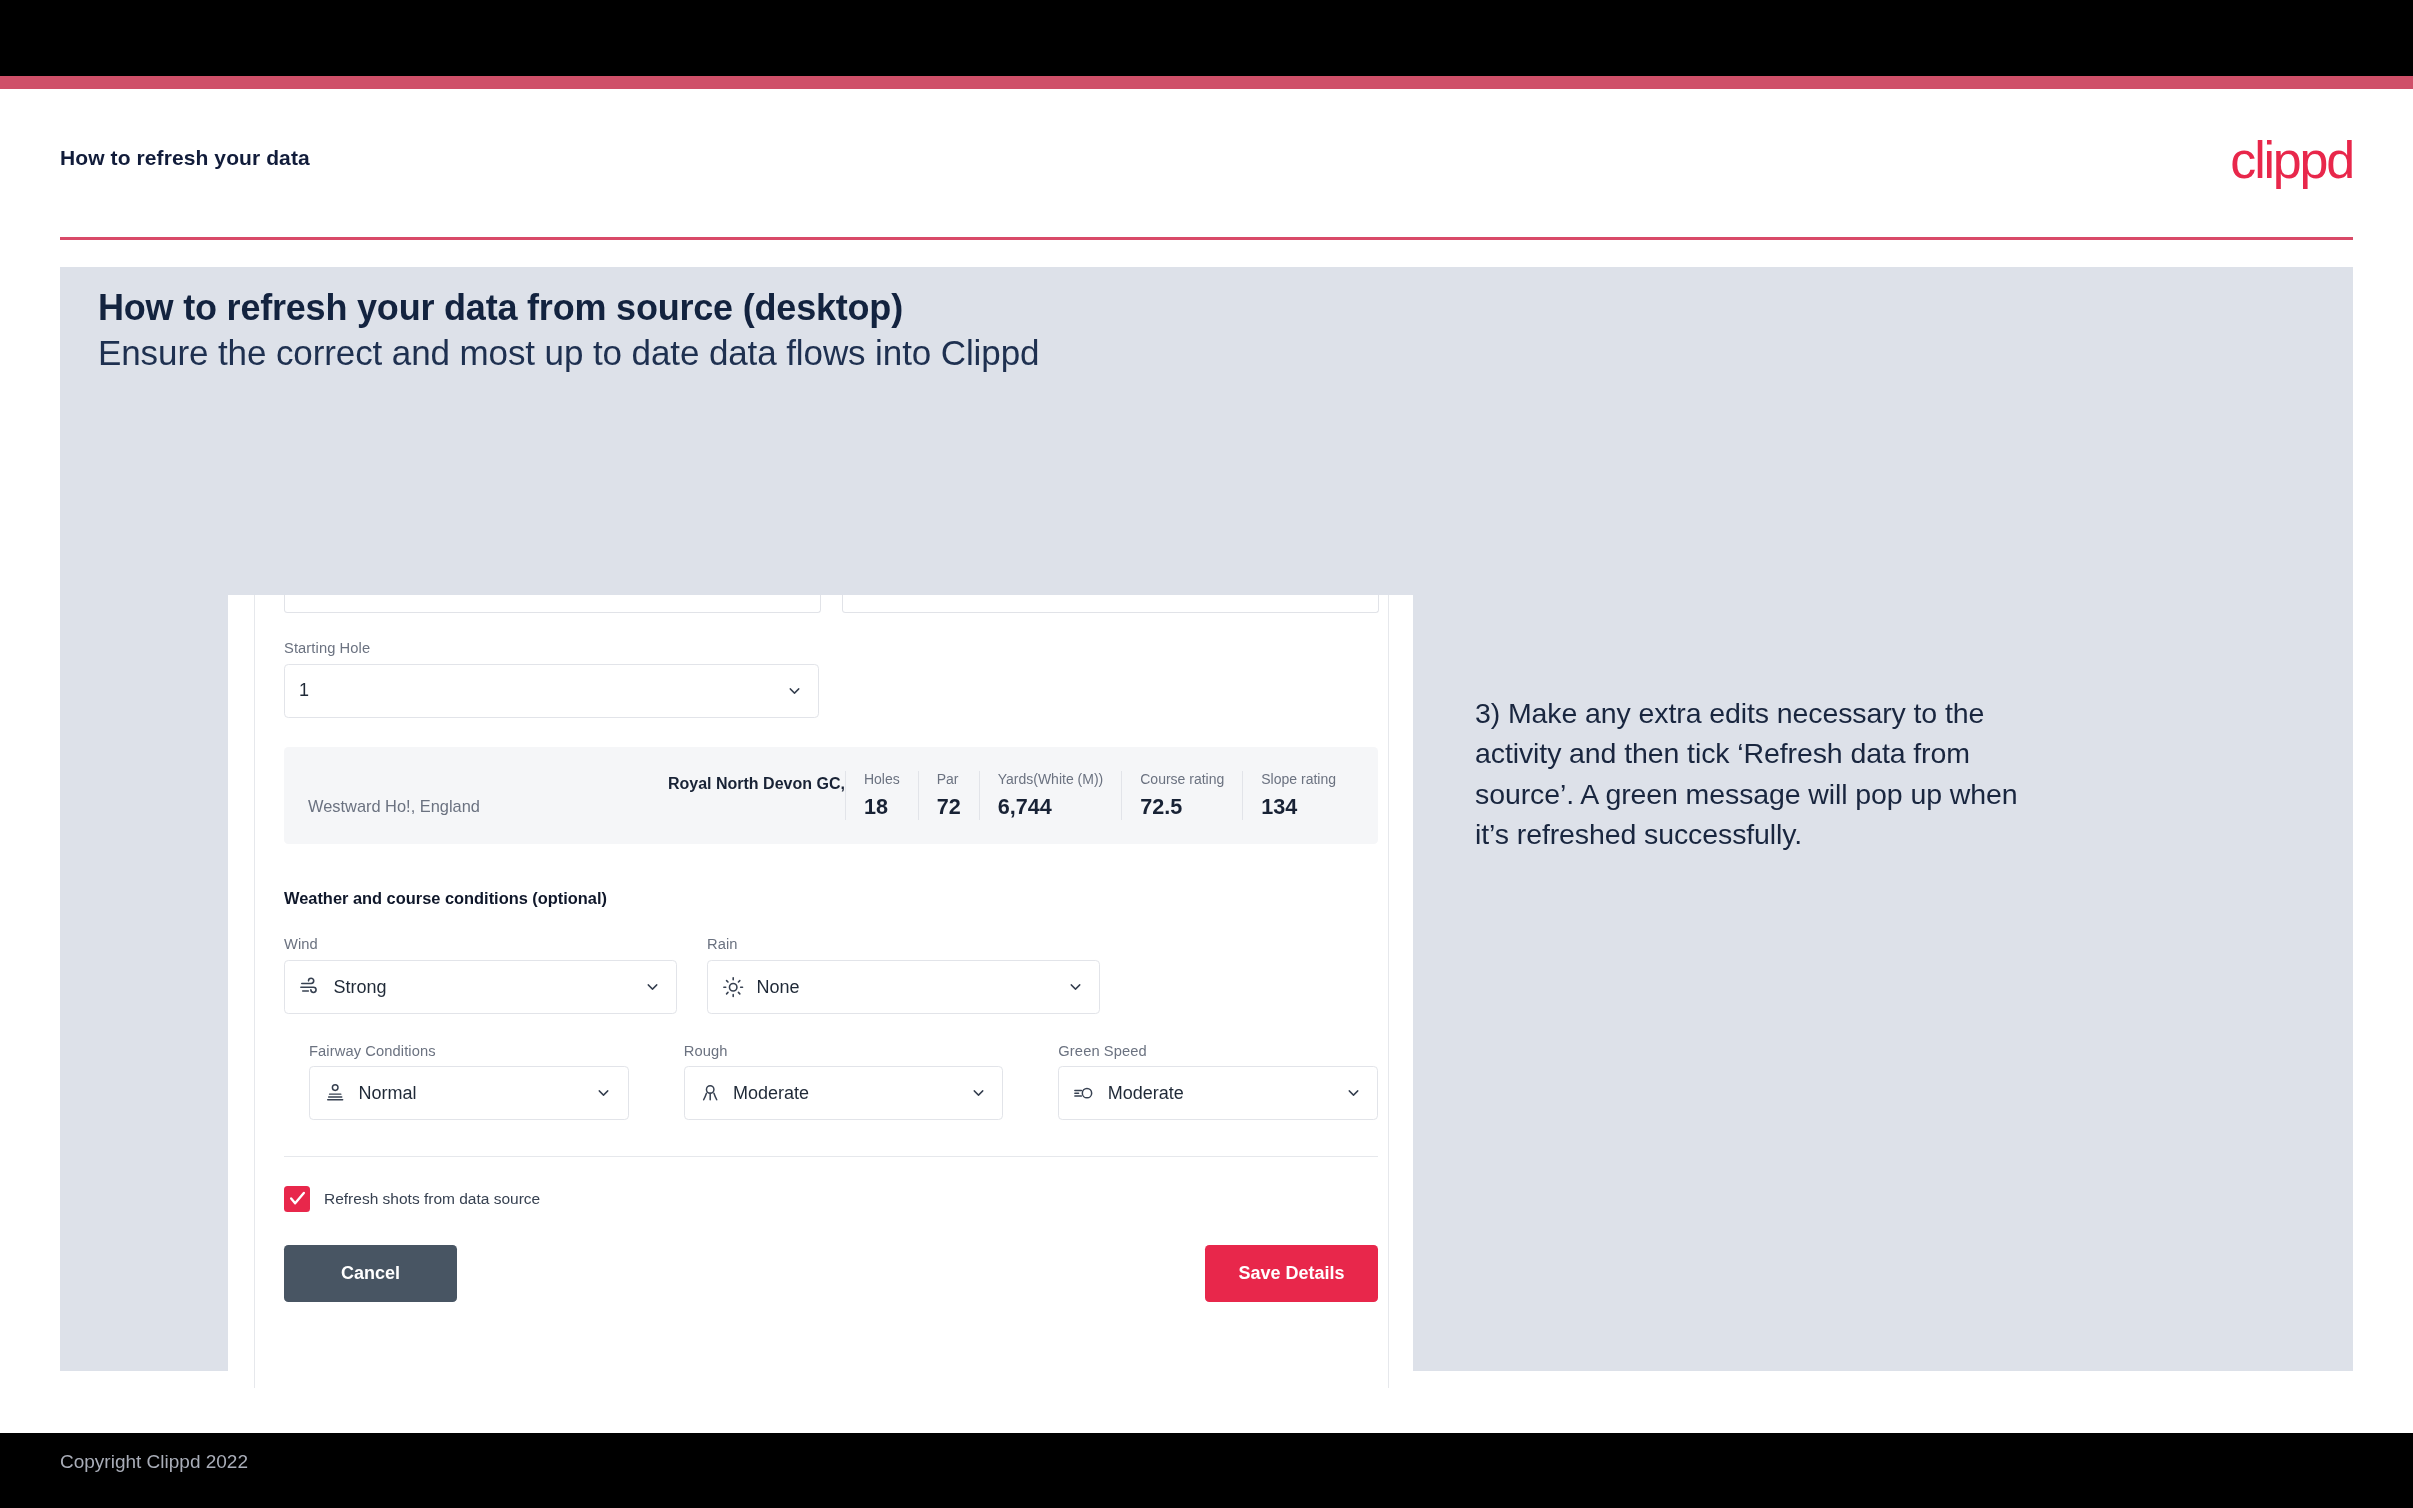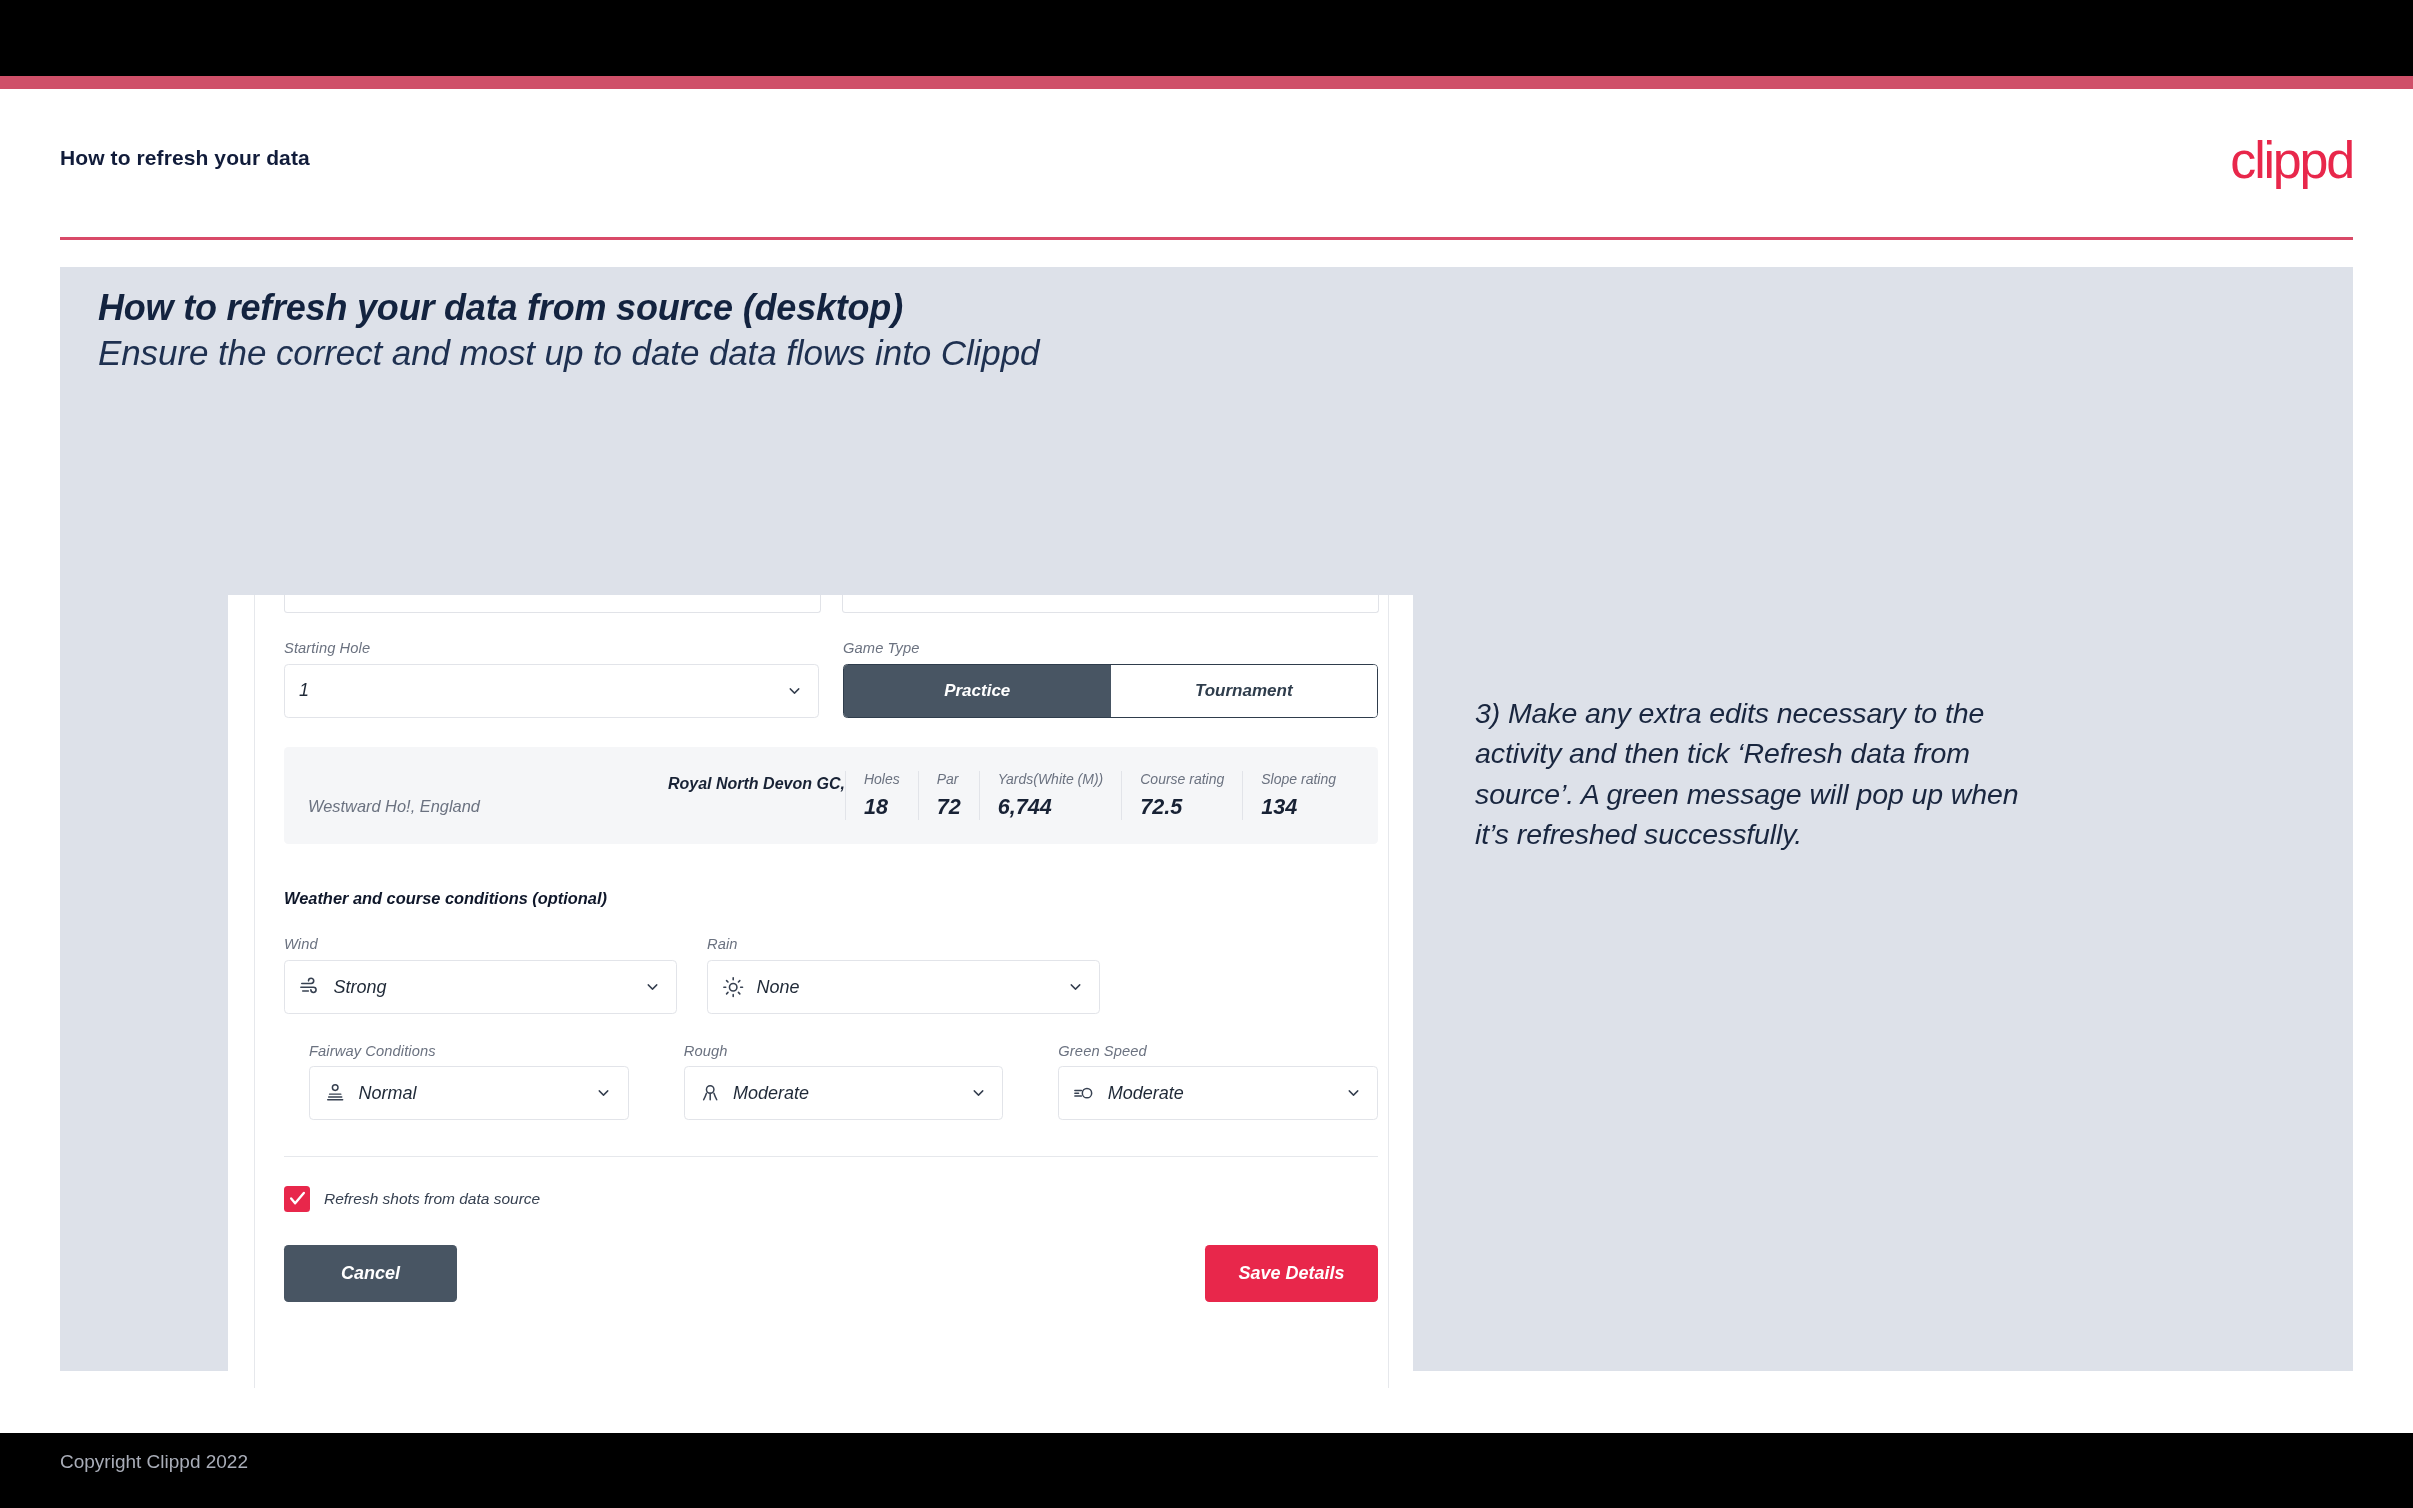--- a/index.html
+++ b/index.html
@@ -72,21 +72,20 @@
     width: 2293px; height: 2.6px;
     background: #d94a68;
   }
 
   
   .content-panel {
     position: absolute;
     left: 60px; top: 178px;
     width: 2293px; height: 1104px;
     background: #dde1e9;
-    font-style: italic;
   }
 
   .panel-heading {
     position: absolute;
     left: 38px; top: 19px;
     width: 1726px;
   }
   .panel-heading .h1 {
     font-size: 36px;
     font-weight: bold;
@@ -377,27 +376,20 @@
                 <div class="select-box">
                   <span class="sel-value">1</span>
                   <span class="chev">
                     <svg viewBox="0 0 24 24" fill="none" stroke="currentColor" stroke-width="2" stroke-linecap="round" stroke-linejoin="round">
                         <polyline points="6 9 12 15 18 9"></polyline>
                       </svg>
                   </span>
                 </div>
               </div>
 
-              <div>
-                <div class="field-label">Game Type</div>
-                <div class="toggle-group">
-                  <div class="toggle-seg active">Practice</div>
-                  <div class="toggle-seg">Tournament</div>
-                </div>
-              </div>
             </div>
 
             <div class="course-box">
               <div class="course-name-wrap">
                 <div class="course-name">Royal North Devon GC,</div>
                 <div class="course-loc">Westward Ho!, England</div>
               </div>
               <div class="course-stat">
                 <div class="st-label">Holes</div>
                 <div class="st-value">18</div>

